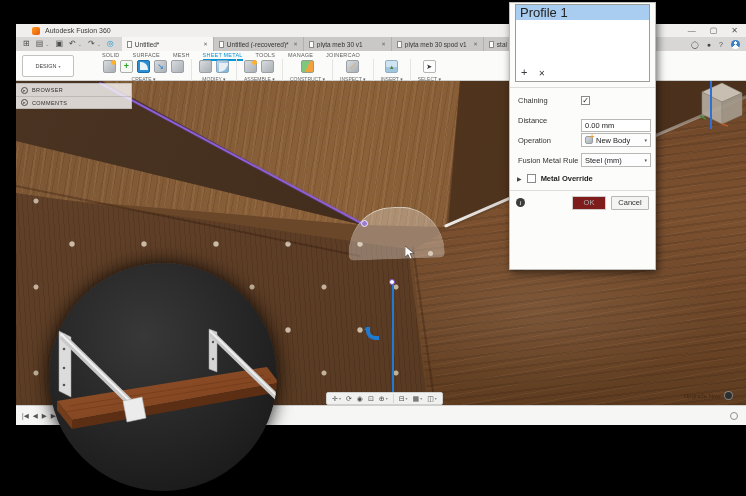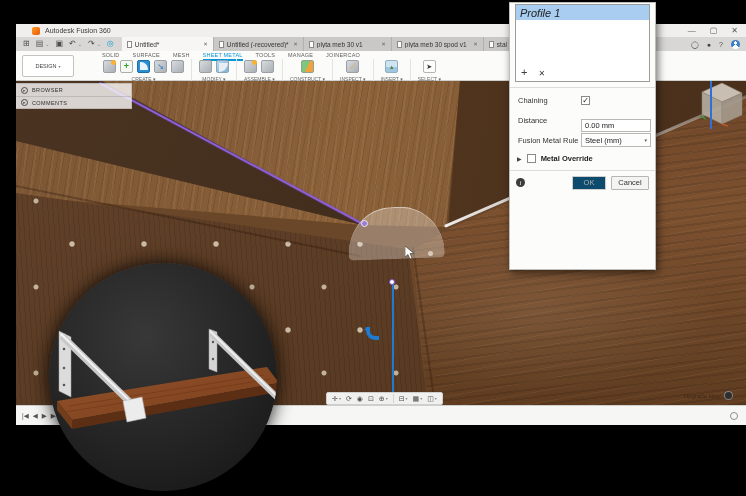--- a/index.html
+++ b/index.html
@@ -162,21 +162,21 @@
       border:1.5px solid #8f8f8e; }
 
   
   .dialog { position:absolute; left:509px; top:2px; width:147px; height:268px; z-index:40;
       background:#fcfcfb; border:1px solid #bdbdbc; box-shadow:2px 3px 8px rgba(0,0,0,.55); }
   .dlg-header { height:18px; display:flex; align-items:center; padding-left:7px; gap:7px; }
   .dlg-grip { width:9px; height:9px; border-radius:50%; background:#4a4a4a; }
   .dlg-title { font-size:7.5px; color:#777; letter-spacing:.6px; }
   .dlg-list { margin:1px 5px 0 5px; height:78px; border:1px solid #9c9c9b; background:#fff; position:relative; }
   .dlg-list-row { height:15px; background:#a8cdf0; display:flex; align-items:center; padding-left:4px;
-      font-size:11px; color:#222;font-style:italic; }
+      font-size:13px; color:#222; }
   .dlg-list-tools { position:absolute; left:5px; bottom:3px; display:flex; gap:11px; align-items:baseline; }
   .dlg-plus { font-size:11px; color:#3d3d3d; line-height:1; }
   .dlg-x { font-size:8px; color:#3d3d3d; line-height:1; }
   .dlg-divider { border-top:1px solid #dcdcdb; margin:5px 0 2px 0; }
   .dlg-row { height:20px; display:flex; align-items:center; padding:0 2px 0 8px; }
   .dlg-label { font-size:7.5px; color:#333; flex:0 0 63px; }
   .checkbox { width:9px; height:9px; border:1px solid #8a8a8a; background:#fff; font-size:8px;
       line-height:8px; text-align:center; color:#222; }
   .dlg-input { width:70px; height:13px; border:1px solid #b8b8b7; background:#fff; font-size:7.5px;
       color:#222; display:flex; align-items:center; padding-left:3px;margin-top:10px; }
@@ -195,21 +195,21 @@
   .bend-arrow { font-size:6px; color:#444; }
   .bend-label { font-size:7.5px; font-weight:bold; color:#222; }
   .dlg-footer { border-top:1px solid #dcdcdb; margin-top:4px; height:24px; display:flex;
       align-items:center; padding:0 6px; }
   .info-dot { width:9px; height:9px; border-radius:50%; background:#3c3c3c; color:#fff;
       font-size:6.5px; font-style:italic; font-family:"Liberation Serif", serif;
       display:flex; align-items:center; justify-content:center; }
   .dlg-buttons { margin-left:auto; display:flex; gap:5px; }
   .btn { height:14px; font-size:7.5px; display:flex; align-items:center; justify-content:center;
       border-radius:1px; }
-  .btn-ok { width:34px; background:#0c4a6e; border:1px solid #cdcdcc; color:#b2b2b1; }
+  .btn-ok { width:34px; background:#7f1d1d; border:1px solid #cdcdcc; color:#b2b2b1; }
   .btn-cancel { width:38px; background:#f4f4f3; border:1px solid #b6b6b5; color:#333; }
 
   
   .inset { position:absolute; left:49px; top:263px; width:228px; height:228px; border-radius:50%;
       overflow:hidden; z-index:50;
       background:radial-gradient(circle at 42% 32%, #383838, #242424 55%, #151515 95%);
       box-shadow:0 0 18px rgba(0,0,0,.9); }
 </style>
 </head>
 <body>
@@ -452,20 +452,28 @@
 
   <div class="dlg-row">
     <span class="dlg-label">Chaining</span>
     <span class="checkbox">✓</span>
   </div>
   <div class="dlg-row">
     <span class="dlg-label">Distance</span>
     <span class="dlg-input">0.00 mm</span>
   </div>
   <div class="dlg-row">
+    <span class="dlg-label">Operation</span>
+    <span class="dropdown">
+      <span class="ic-operation"></span>
+      <span class="dd-value">New Body</span>
+      <span class="dd-caret">▾</span>
+    </span>
+  </div>
+  <div class="dlg-row">
     <span class="dlg-label">Fusion Metal Rule</span>
     <span class="dropdown">
       <span class="dd-value">Steel (mm)</span>
       <span class="dd-caret">▾</span>
     </span>
   </div>
   <div class="bend-row">
     <span class="bend-arrow">▶</span>
     <span class="checkbox"></span>
     <span class="bend-label">Metal Override</span>

